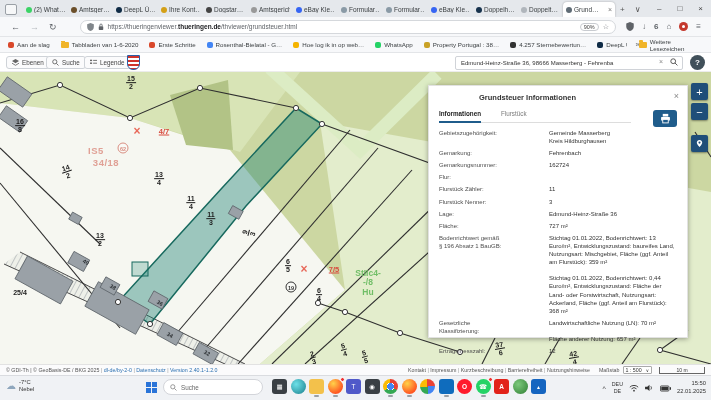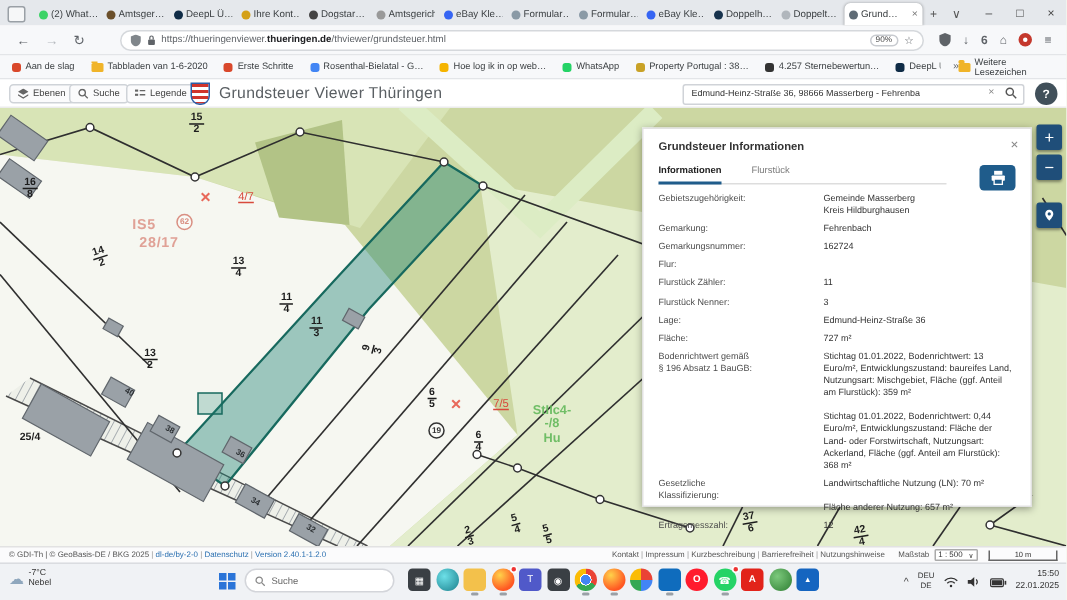--- a/index.html
+++ b/index.html
@@ -66,35 +66,35 @@
     background:#41505a; color:#fff; font-size:8px; font-weight:bold; display:flex; align-items:center; justify-content:center; }
 
   
   .map { position:absolute; left:0; top:72px; width:711px; height:292px; overflow:hidden; background:#ccd7a2; }
   .map svg { position:absolute; left:0; top:0; }
   #maplabels { position:absolute; left:0; top:72px; width:711px; height:292px; z-index:2; pointer-events:none; }
   .ml { position:absolute; white-space:nowrap; }
   .ml.frac { display:inline-flex; flex-direction:column; align-items:center; font-size:7px; font-weight:600; color:#1d1d1d; line-height:1.05; }
   .ml.frac .fn { border-bottom:0.8px solid #1d1d1d; padding:0 1px; }
   .ml.inline { font-size:7px; font-weight:600; color:#1d1d1d; }
-  .ml.red { font-size:7.5px; font-weight:normal; color:#d84a3c; text-decoration:underline;text-align:center; }
+  .ml.red { font-size:7.5px; font-weight:bold; color:#d84a3c; text-decoration:underline;text-align:center; }
   .ml.redx { font-size:12px; font-weight:bold; color:#e8695a; }
   .ml.pink { font-size:9.5px; font-weight:bold; color:#e0a196; letter-spacing:.5px; }
   .ml.circled { width:11px; height:11px; border:1px solid currentColor; border-radius:50%;
     font-size:5.5px; font-weight:bold; display:flex; align-items:center; justify-content:center; background:rgba(255,255,255,.4); }
   .ml.green { font-size:8.5px; font-weight:bold; color:#64b95c; opacity:.9; text-align:center; line-height:1.1; }
   .ml.bldg { font-size:5.5px; font-weight:600; color:#2d3134; }
   .mapctl { position:absolute; left:691px; width:17px; height:17px; background:#1f4e79; color:#fff;
     border-radius:2px; display:flex; align-items:center; justify-content:center; font-size:11px; z-index:6;
     box-shadow:0 1px 2px rgba(0,0,0,.4); }
 
   
   .panel { position:absolute; left:428px; top:85px; width:260px; height:253px; background:#fff;
     border:1px solid #e2e2e2; box-shadow:0 1px 5px rgba(0,0,0,.35); z-index:5; }
-  .ptitle { padding:7px 10px 3px; font-size:7.5px; font-weight:bold; color:#333; }
+  .ptitle { padding:7px 10px 3px; font-size:7.5px; font-weight:bold; color:#333;margin-left:40px; }
   .pclose { position:absolute; right:8px; top:5px; font-size:9px; color:#888; }
   .ptabs { display:flex; margin:2px 56px 0 10px; border-bottom:1px solid #ddd; }
   .ptab { font-size:6.3px; padding:3px 0 4px; margin-right:20px; color:#7b7b7b; }
   .ptab.active { color:#222; font-weight:bold; border-bottom:2px solid #1f5c8b; margin-bottom:-1px; }
   .printbtn { position:absolute; right:10px; top:24px; width:24px; height:17px; background:#1f5c8b;
     border-radius:3px; display:flex; align-items:center; justify-content:center; }
   #panel-fields { padding:6px 10px 0; display:grid; grid-template-columns:102px 1fr; column-gap:8px;
     row-gap:4px; font-size:6px; line-height:1.35; }
   .flabel { color:#4d4d4d; white-space:pre-line; }
   .fvalue { color:#333; white-space:pre-line; }
@@ -310,21 +310,20 @@
     <div class="appbtn" style="left:84px">
       <svg width="7" height="7" viewBox="0 0 10 10">
           <rect x="0" y="1" width="3" height="2" fill="#666"></rect>
           <rect x="0" y="5" width="3" height="2" fill="#666"></rect>
           <line x1="4.5" y1="2" x2="10" y2="2" stroke="#666" stroke-width="1.3"></line>
           <line x1="4.5" y1="6" x2="10" y2="6" stroke="#666" stroke-width="1.3"></line>
         </svg>
       <span>Legende</span>
     </div>
     <div class="logo"></div>
-    <div class="apptitle">Grundsteuer Viewer Thüringen</div>
     <input class="appsearch" value="Edmund-Heinz-Straße 36, 98666 Masserberg - Fehrenba" style="">
     <span class="appsearch-x">×</span>
     <svg class="appsearch-mag" width="8" height="8" viewBox="0 0 10 10">
         <circle cx="4" cy="4" r="3" fill="none" stroke="#555" stroke-width="1.2"></circle>
         <line x1="6.3" y1="6.3" x2="9.3" y2="9.3" stroke="#555" stroke-width="1.2"></line>
       </svg>
     <div class="helpbtn">?</div>
   </div>
 
   <div class="map">
@@ -458,21 +457,21 @@
       <div class="ml frac" style="left: 574px; top: 286px; transform: translate(-50%, -50%) rotate(-10deg);">
         <span class="fn">42</span>
         <span class="fd">4</span>
       </div>
       <div class="ml inline" style="left: 20px; top: 220px; transform: translate(-50%, -50%) rotate(0deg);">25/4</div>
       <div class="ml red" style="left: 164px; top: 59px; transform: translate(-50%, -50%) rotate(0deg);">4/7</div>
       <div class="ml red" style="left: 334px; top: 197px; transform: translate(-50%, -50%) rotate(0deg);">7/5</div>
       <div class="ml redx" style="left: 137px; top: 59px; transform: translate(-50%, -50%) rotate(0deg);">×</div>
       <div class="ml redx" style="left: 304px; top: 197px; transform: translate(-50%, -50%) rotate(0deg);">×</div>
       <div class="ml pink" style="left: 96px; top: 78px; transform: translate(-50%, -50%) rotate(0deg);">IS5</div>
-      <div class="ml pink" style="left: 106px; top: 90px; transform: translate(-50%, -50%) rotate(0deg);">28/17</div>
+      <div class="ml pink" style="left: 106px; top: 90px; transform: translate(-50%, -50%) rotate(0deg);">34/18</div>
       <div class="ml circled" style="left: 123px; top: 76px; transform: translate(-50%, -50%) rotate(0deg); color: rgb(217, 143, 130);">62</div>
       <div class="ml circled" style="left: 291px; top: 215px; transform: translate(-50%, -50%) rotate(0deg); color: rgb(51, 51, 51);">19</div>
       <div class="ml green" style="left: 368px; top: 211px; transform: translate(-50%, -50%) rotate(0deg);">
         <div>StIIc4-</div>
         <div>-/8</div>
         <div>Hu</div>
       </div>
       <div class="ml bldg" style="left: 86px; top: 190px; transform: translate(-50%, -50%) rotate(29deg);">40</div>
       <div class="ml bldg" style="left: 113px; top: 215px; transform: translate(-50%, -50%) rotate(29deg);">38</div>
       <div class="ml bldg" style="left: 160px; top: 231px; transform: translate(-50%, -50%) rotate(29deg);">36</div>

